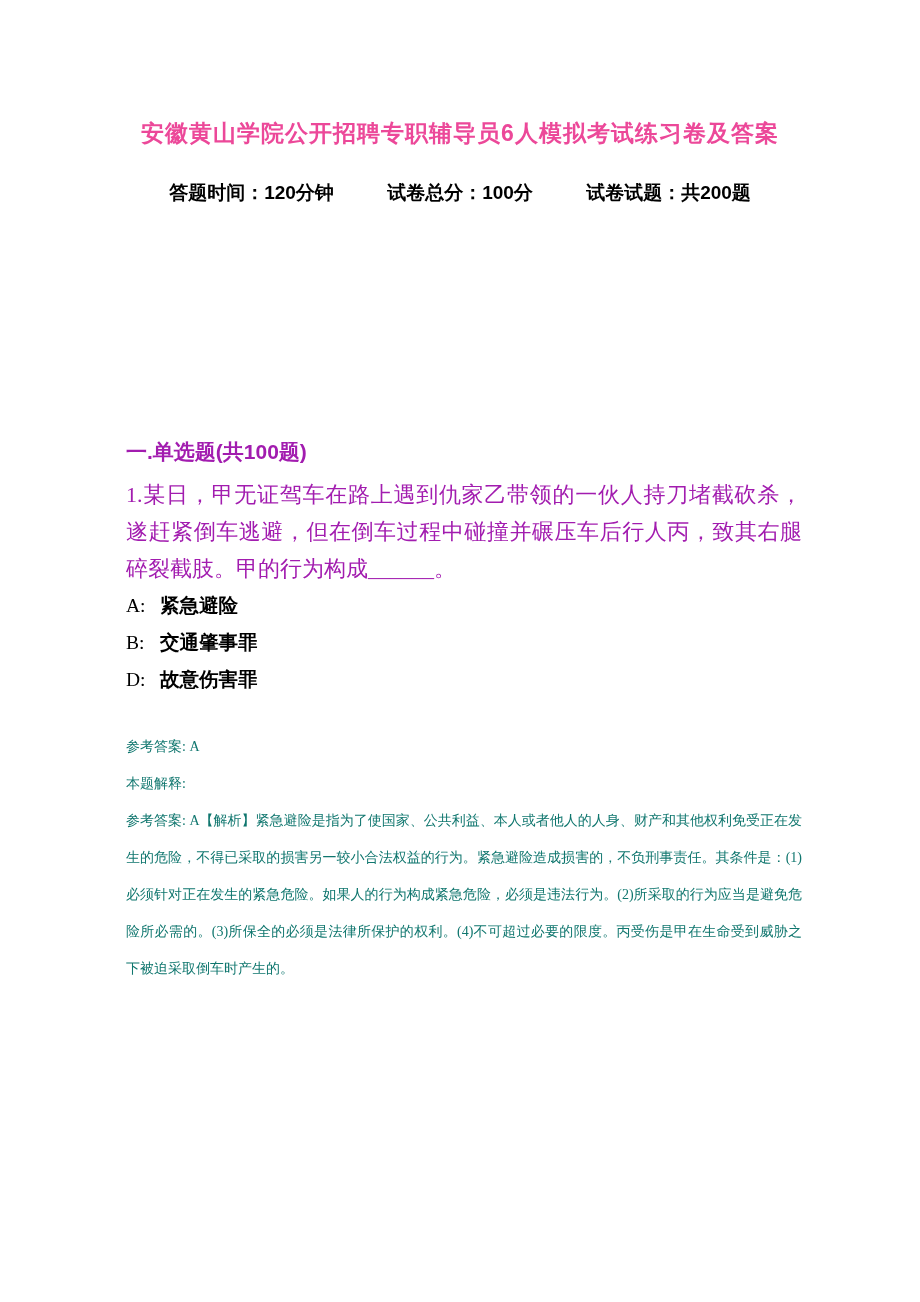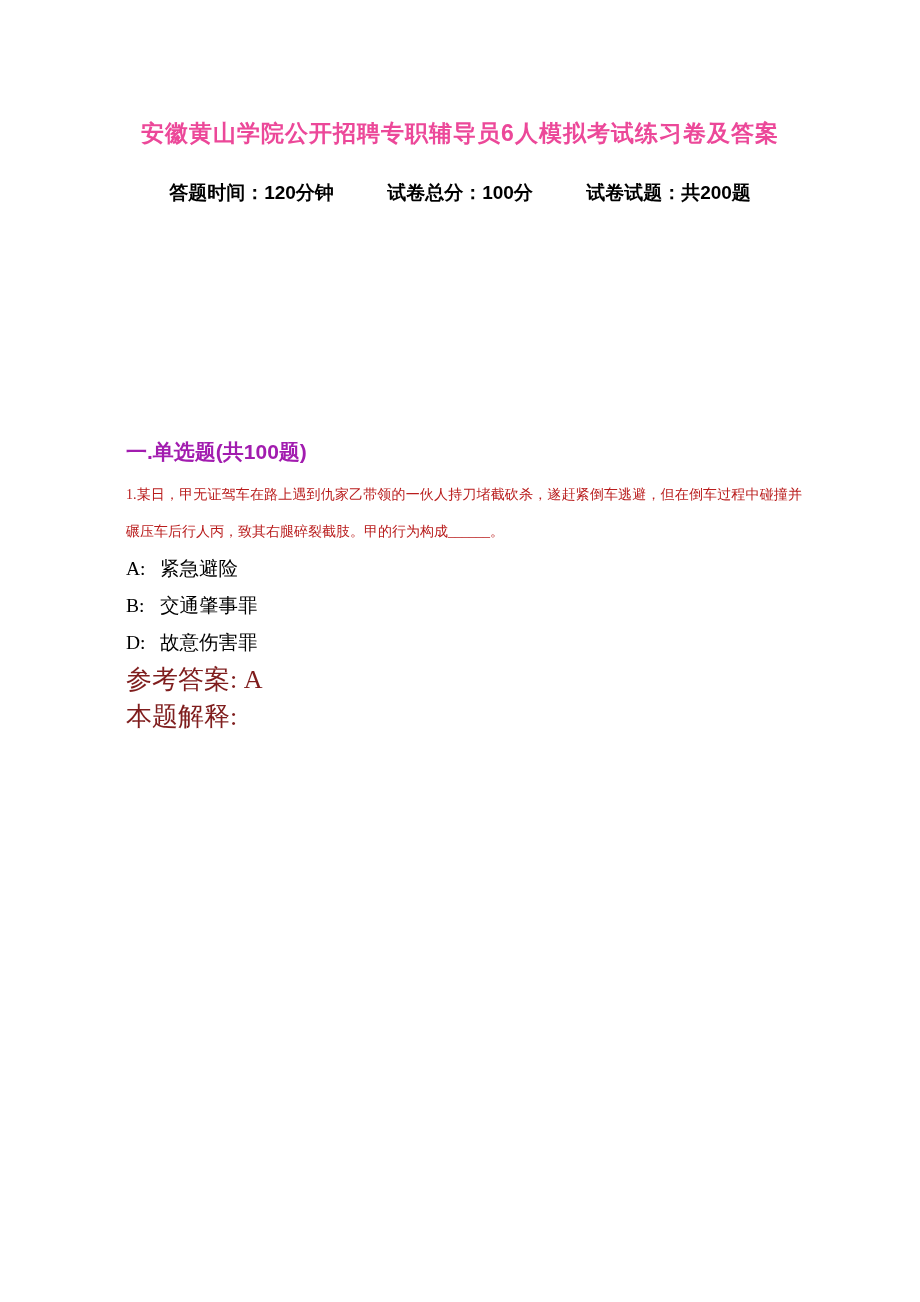--- a/index.html
+++ b/index.html
@@ -60,36 +60,37 @@
     font-weight:bold;
     font-size:21px;
     line-height:28px;
     color:#a21caf;
   }
 
   .question-text {
     margin-top:10px;
     margin-left:126px;
     width:676px;
-    font-size:14px;
+    font-size:22px;
     line-height:37px;
     text-align:justify;
-    color:#b91c1c;
+    color:#a21caf;
   }
 
   .options { margin-left:126px; width:676px; }
   .option-row { font-size:19.5px; line-height:37px; color:#000; }
   .option-row .opt-label { display:inline-block; min-width:26px; }
-  .option-row .opt-text { margin-left:8px; }
+  .option-row .opt-text { margin-left:8px;font-weight:bold; }
 
   .answer-block {
+    margin-top:30px;
     margin-left:126px;
     width:676px;
-    color:#7f1d1d;
-    font-size:26px;
+    color:#0f766e;
+    font-size:14px;
     line-height:37px;
   }
   .answer-line { white-space:nowrap; }
   .explanation-label { white-space:nowrap; }
   .explanation-text { text-align:justify; }
 </style>
 </head>
 <body>
 
 <div class="doc">
@@ -130,15 +131,16 @@
       <span class="opt-label">B:</span><span class="opt-text">交通肇事罪</span>
     </div>
     <div class="option-row">
       <span class="opt-label">D:</span><span class="opt-text">故意伤害罪</span>
     </div>
   </div>
 
   <div class="answer-block">
     <div class="answer-line">参考答案: A</div>
     <div class="explanation-label">本题解释:</div>
+    <div class="explanation-text">参考答案: A【解析】紧急避险是指为了使国家、公共利益、本人或者他人的人身、财产和其他权利免受正在发生的危险，不得已采取的损害另一较小合法权益的行为。紧急避险造成损害的，不负刑事责任。其条件是：(1)必须针对正在发生的紧急危险。如果人的行为构成紧急危险，必须是违法行为。(2)所采取的行为应当是避免危险所必需的。(3)所保全的必须是法律所保护的权利。(4)不可超过必要的限度。丙受伤是甲在生命受到威胁之下被迫采取倒车时产生的。</div>
   </div>
 
 </div>
 
 </body></html>

